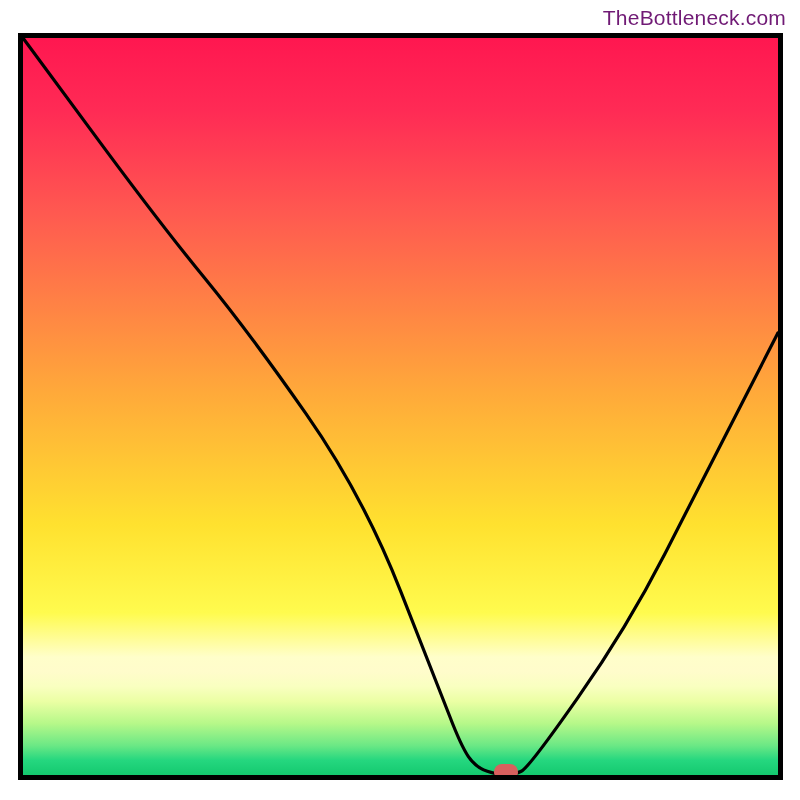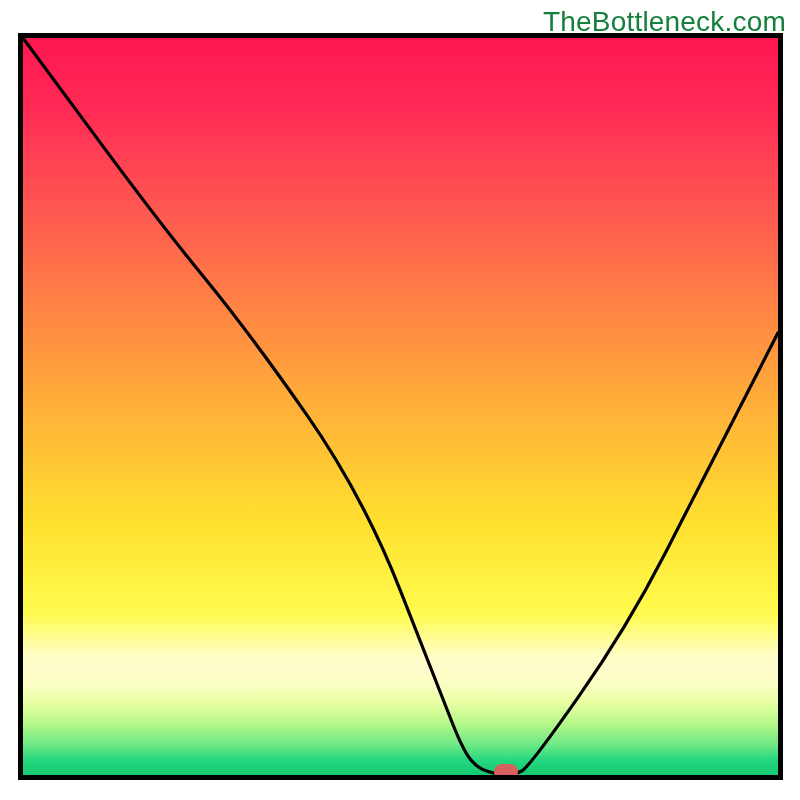--- a/index.html
+++ b/index.html
@@ -13,22 +13,22 @@
   .wrapper {
     position: relative;
     width: 800px;
     height: 800px;
   }
   .attribution {
     position: absolute;
     top: 6px;
     right: 14px;
     font-family: Arial, Helvetica, sans-serif;
-    font-size: 28px;
-    color: #15803d;
+    font-size: 21px;
+    color: #701a75;
     letter-spacing: 0.2px;
   }
   .chart-frame {
     position: absolute;
     left: 18px;
     top: 33px;
     width: 765px;
     height: 747px;
     box-sizing: border-box;
     border: 5px solid #000;

